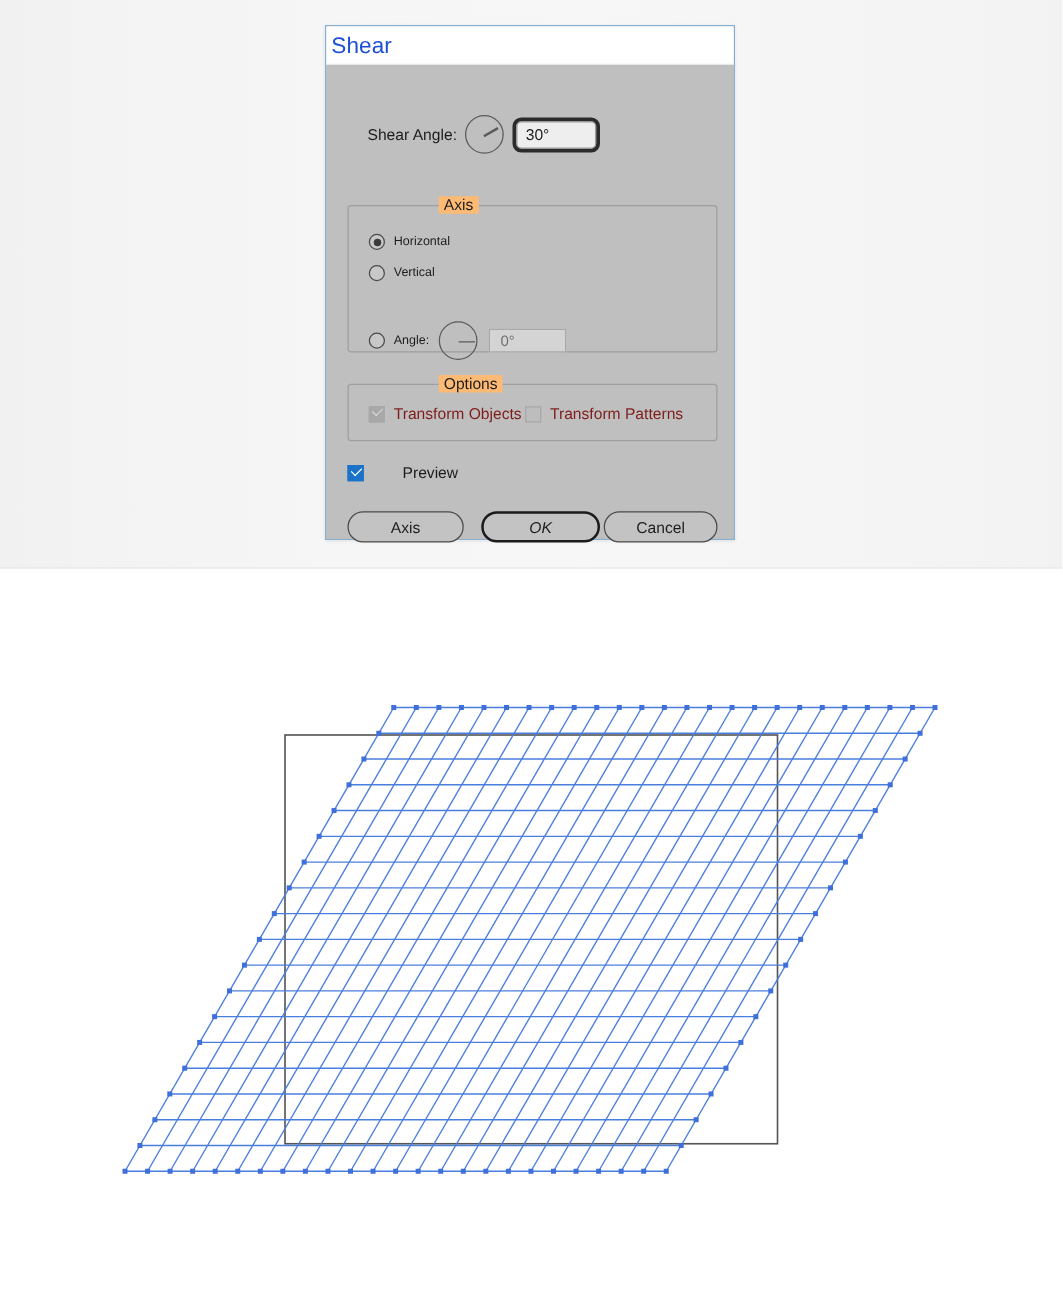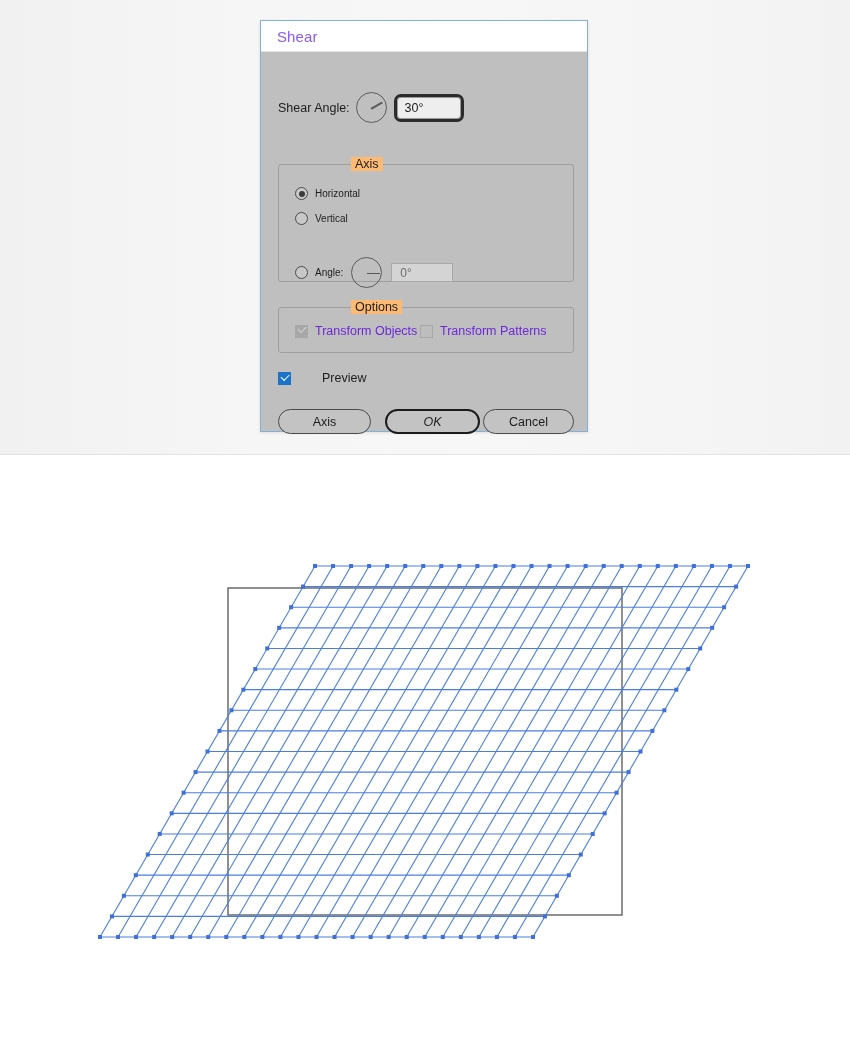--- a/index.html
+++ b/index.html
@@ -52,35 +52,35 @@
   }
   #dialog-titlebar {
     height: 31px;
     background: #ffffff;
     border-bottom: 1px solid #e6e6e6;
     display: flex;
     align-items: center;
     box-sizing: border-box;
   }
   #dialog-title {
-    font-size: 15px;
-    color: #8b5cf6;
-    padding-left: 16px;
+    font-size: 18px;
+    color: #1d4ed8;
+    padding-left: 4px;
     letter-spacing: 0.1px;
   }
   #dialog-body {
     position: relative;
     height: 379px;
     background: #bfbfbf;
   }
 
   
   #shear-angle-row {
     position: absolute;
-    left: 17px;
+    left: 33px;
     top: 40px;
     display: flex;
     align-items: center;
     justify-content: flex-end;
   }
   .field-label {
     font-size: 12.5px;
     color: #1d1d1d;
     white-space: nowrap;
   }
@@ -240,21 +240,21 @@
     width: 7px; height: 3.5px;
     border-left: 1.7px solid #ffffff;
     border-bottom: 1.7px solid #ffffff;
     transform: rotate(-45deg);
   }
   .cb-label {
     font-size: 12.5px;
     margin-left: 7px;
     white-space: nowrap;
   }
-  .cb-label.disabled { color: #6d28d9; }
+  .cb-label.disabled { color: #7f1d1d; }
   .cb-label.enabled  { color: #1d1d1d; }
 
   .cb-row {
     position: absolute;
     display: flex;
     align-items: center;
   }
   #cb-transform-objects  { left: 16px; top: 16px; }
   #cb-transform-patterns { left: 141px; top: 16px; }
   #cb-preview            { left: 17px; top: 319px; gap: 24px; }

